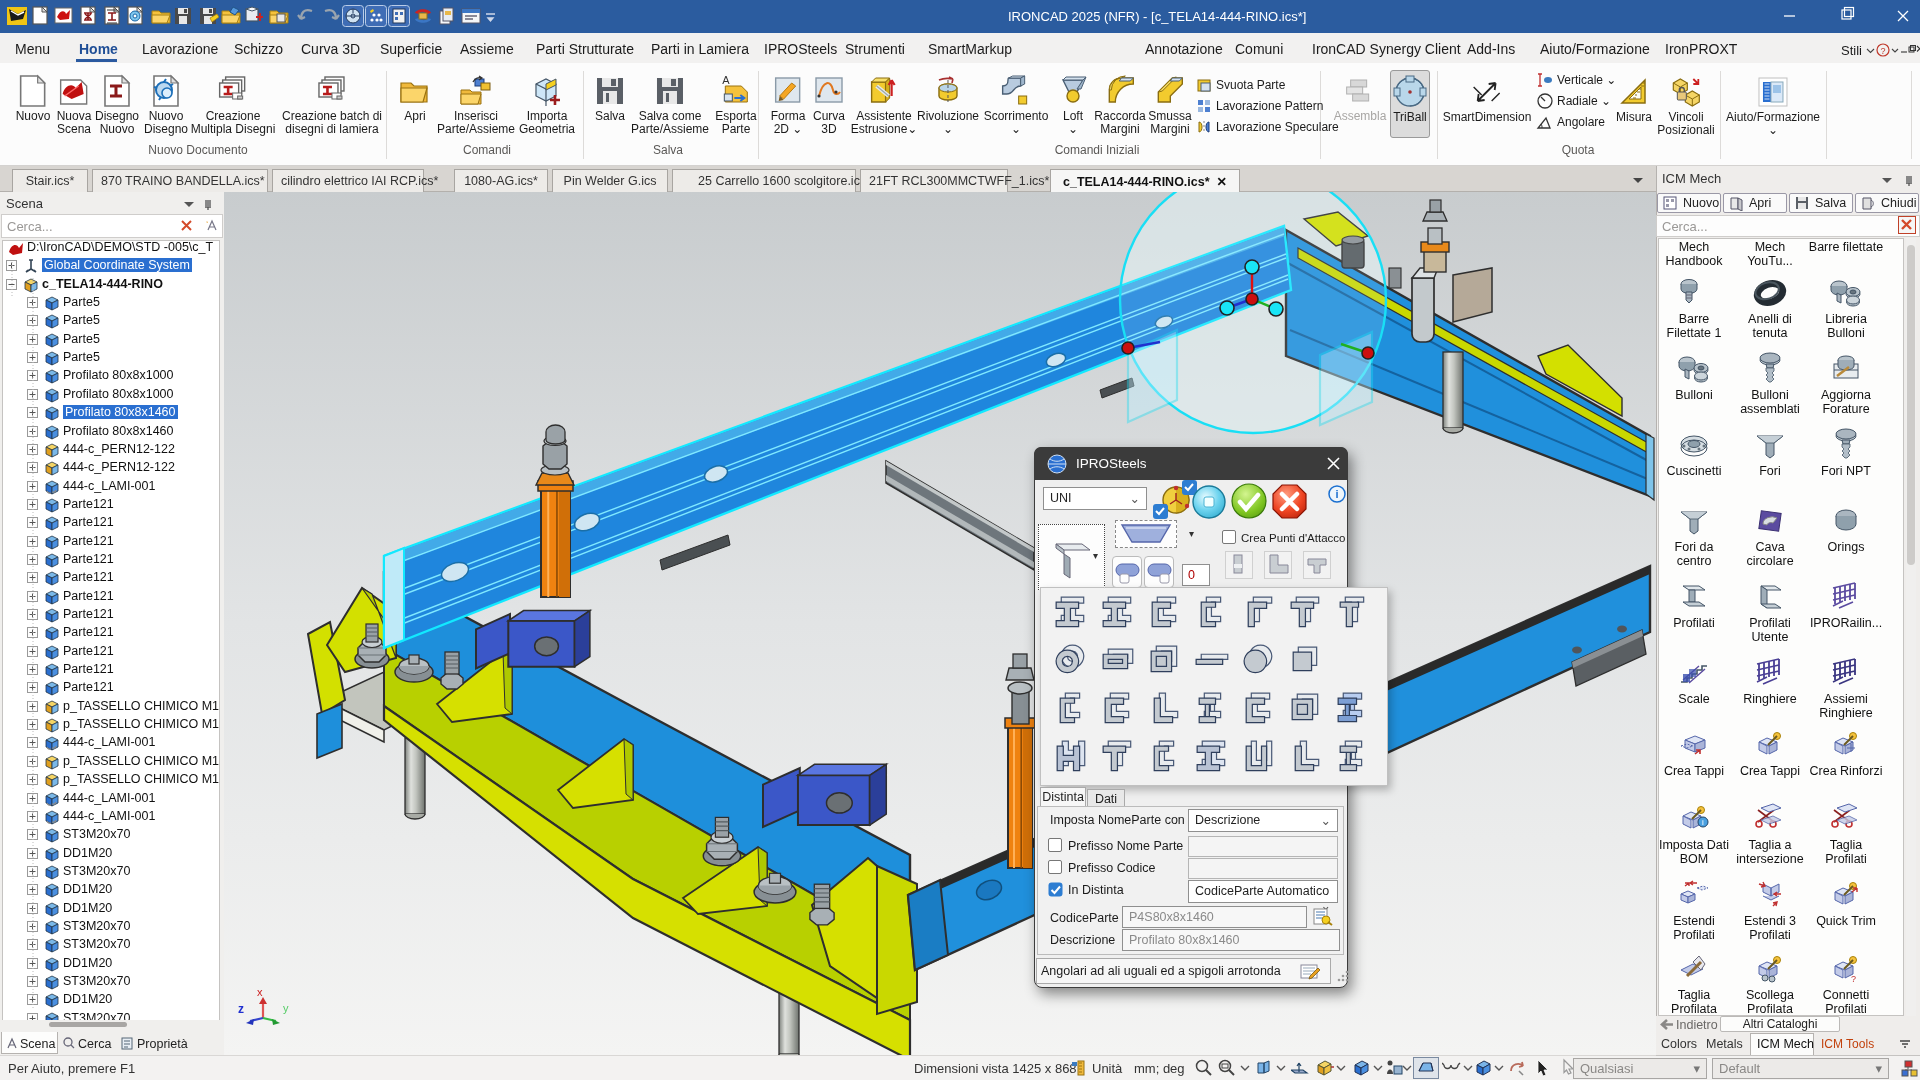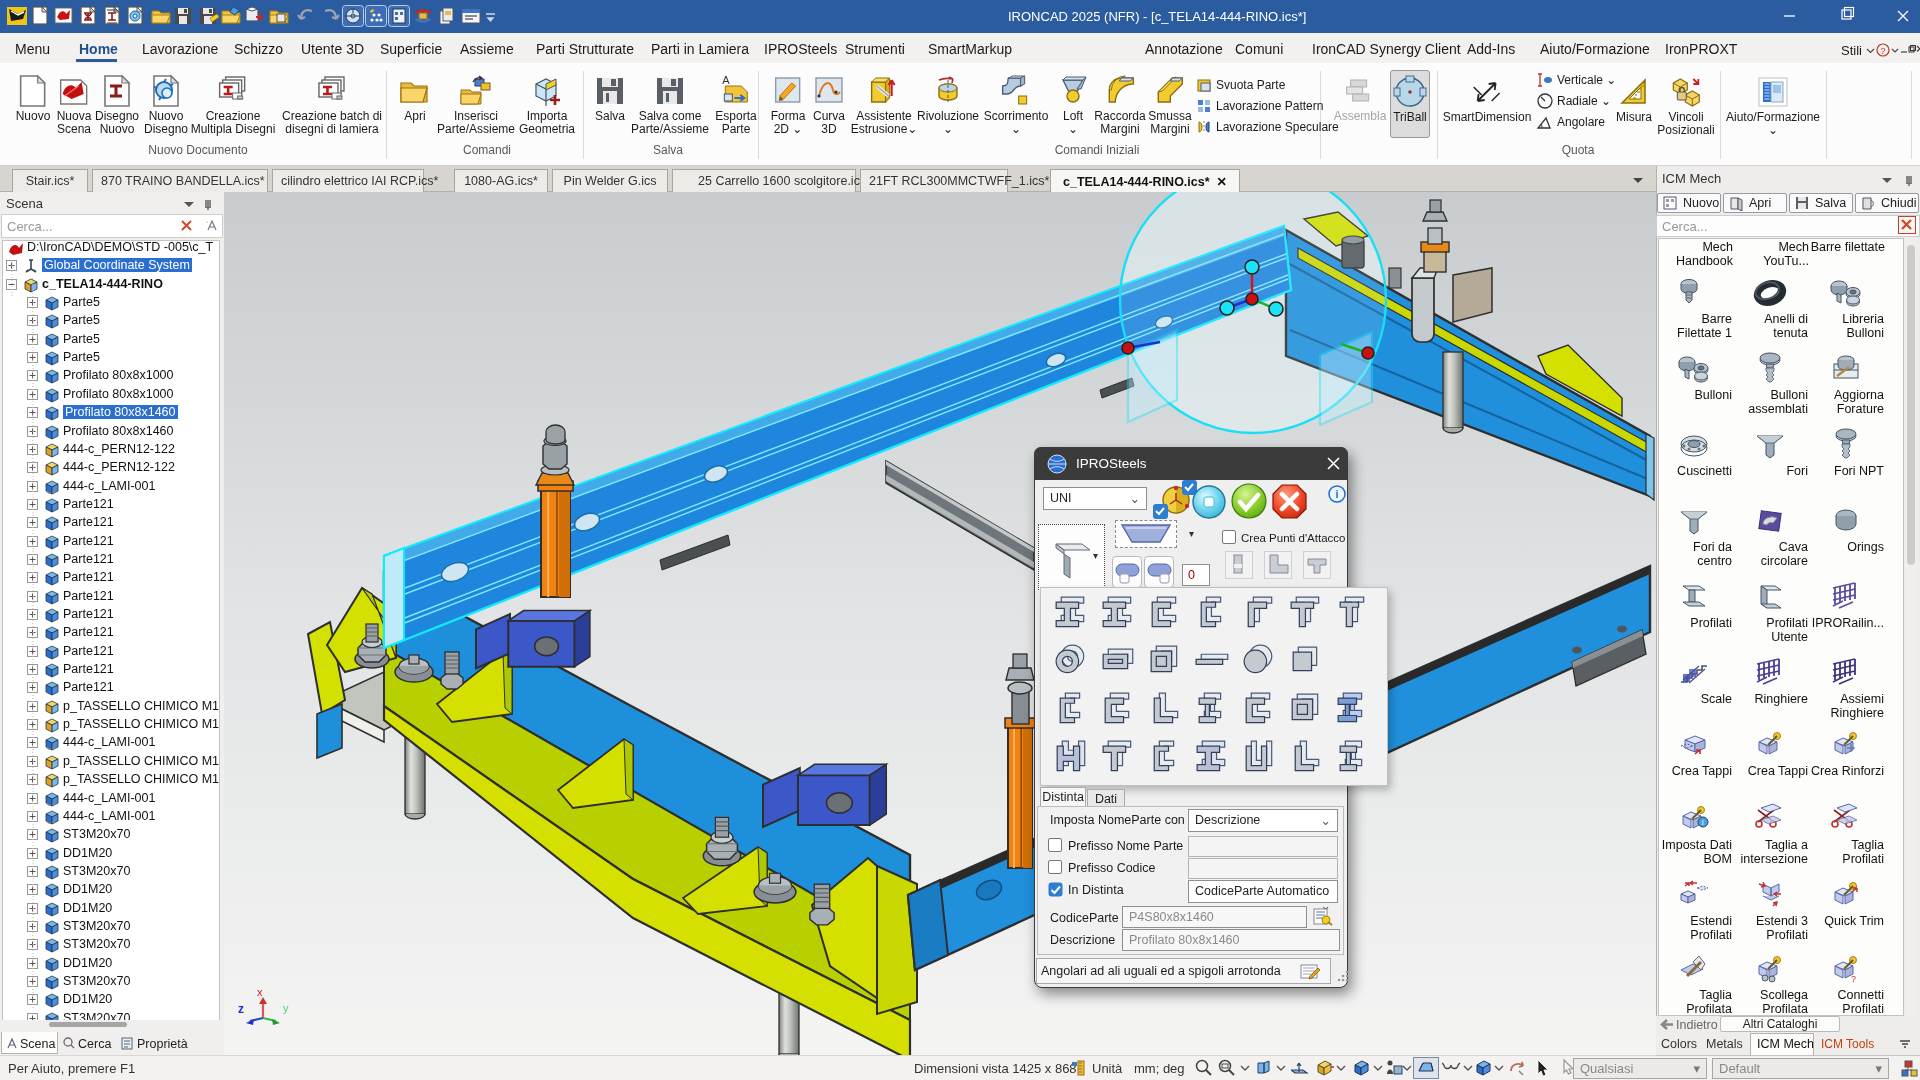--- a/index.html
+++ b/index.html
@@ -13,21 +13,21 @@
 .rbtn{position:absolute;top:74px;text-align:center;font-size:12px;color:#1b1b1b;transform:translateX(-50%);white-space:nowrap;line-height:13px;}
 .rbtn svg{display:block;margin:0 auto 2px auto;}
 .rsmall{position:absolute;font-size:12px;color:#1b1b1b;white-space:nowrap;}
 #doctabs{position:absolute;left:0;top:166px;width:1656px;height:26px;background:#d8d5d1;border-bottom:1px solid #b3b0ac;}
 .dtab{position:absolute;top:169px;height:23px;font-size:12.5px;color:#333;background:#edebe8;border:1px solid #a8a5a1;border-bottom:none;padding:4px 8px 0 8px;white-space:nowrap;}
 #leftpanel{position:absolute;left:0;top:192px;width:224px;height:863px;background:#f0efed;}
 #rightpanel{position:absolute;left:1656px;top:166px;width:264px;height:914px;background:#efedeb;border-left:1px solid #b5b2af;}
 #statusbar{position:absolute;left:0;top:1055px;width:1656px;height:25px;background:#f3f2f1;border-top:1px solid #d9d7d5;font-size:13px;color:#333;}
 #viewport{position:absolute;left:224px;top:192px;}
 .treerow{position:absolute;left:0;font-size:12.5px;color:#111;white-space:nowrap;height:18px;}
-.cat{position:absolute;font-size:12.5px;color:#111;text-align:right;line-height:14px;transform:translateX(-50%);}
+.cat{position:absolute;font-size:12.5px;color:#111;text-align:center;line-height:14px;transform:translateX(-50%);}
 .cat svg{display:block;margin:0 auto 2px auto;}
 .fld{position:absolute;background:#fff;border:1px solid #8f8f8f;font-size:12.5px;color:#222;}
 .cbx{position:absolute;width:14px;height:14px;background:#fff;border:1px solid #777;border-radius:2px;}
 .dlbl{position:absolute;font-size:12.5px;color:#1b1b1b;white-space:nowrap;}
 </style></head>
 <body>
 
 <div id="titlebar"></div>
 <div id="title">IRONCAD 2025 (NFR) - [c_TELA14-444-RINO.ics*]</div>
 <svg class="abs" style="left:1780px;top:0" width="140" height="33">
@@ -143,21 +143,21 @@
   </svg>
 <svg class="abs" style="left:484px;top:10px" width="14" height="14">
     <path d="M2 4 h9 M4 8 l2.5 3 2.5 -3 z" stroke="#cfd8ea" fill="#cfd8ea" stroke-width="1.4"></path>
   </svg>
 <div id="menubar"></div>
 <div class="mtab" style="left:15px;">Menu</div>
 <div class="mtab" style="left:79px;color:#1f4e96;font-weight:bold;">Home</div>
 <div class="abs" style="left:76px;top:59px;width:41px;height:3px;background:#2b5aa0;"></div>
 <div class="mtab" style="left:142px;">Lavorazione</div>
 <div class="mtab" style="left:234px;">Schizzo</div>
-<div class="mtab" style="left:301px;">Utente 3D</div>
+<div class="mtab" style="left:301px;">Curva 3D</div>
 <div class="mtab" style="left:380px;">Superficie</div>
 <div class="mtab" style="left:460px;">Assieme</div>
 <div class="mtab" style="left:536px;">Parti Strutturate</div>
 <div class="mtab" style="left:651px;">Parti in Lamiera</div>
 <div class="mtab" style="left:764px;">IPROSteels</div>
 <div class="mtab" style="left:845px;">Strumenti</div>
 <div class="mtab" style="left:928px;">SmartMarkup</div>
 <div class="mtab" style="left:1030px;margin-top:44px;">Visualizzazione</div>
 <div class="mtab" style="left:1145px;">Annotazione</div>
 <div class="mtab" style="left:1235px;">Comuni</div>

